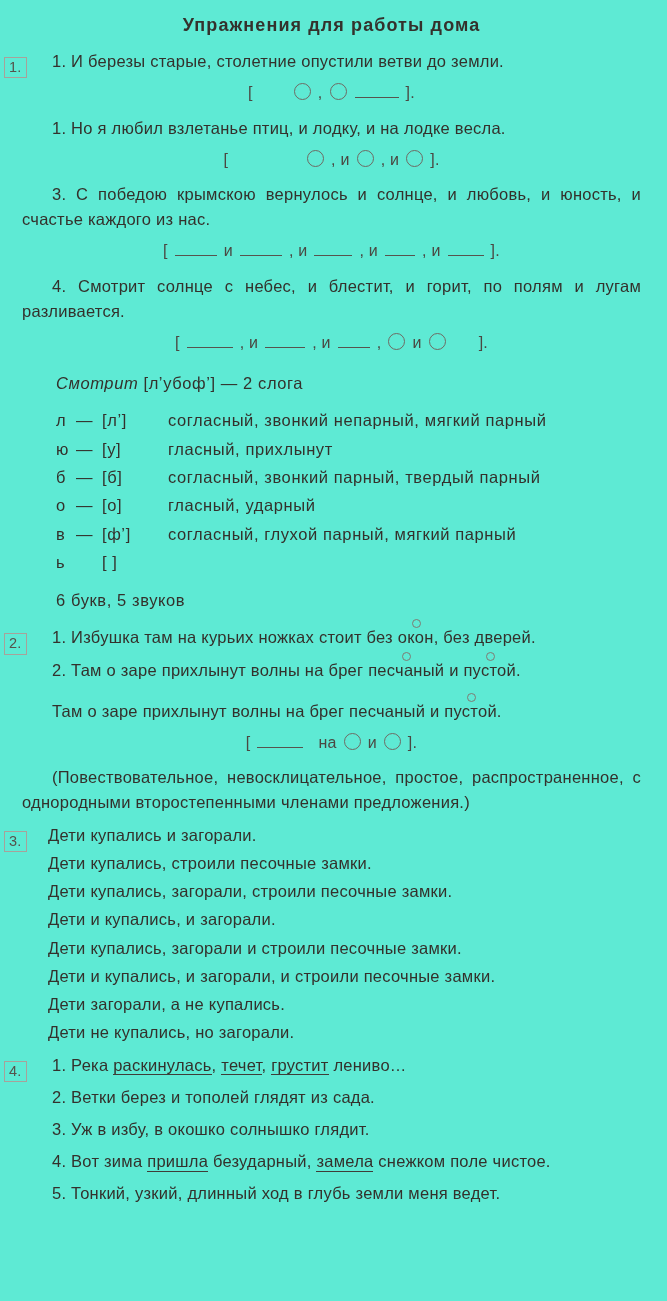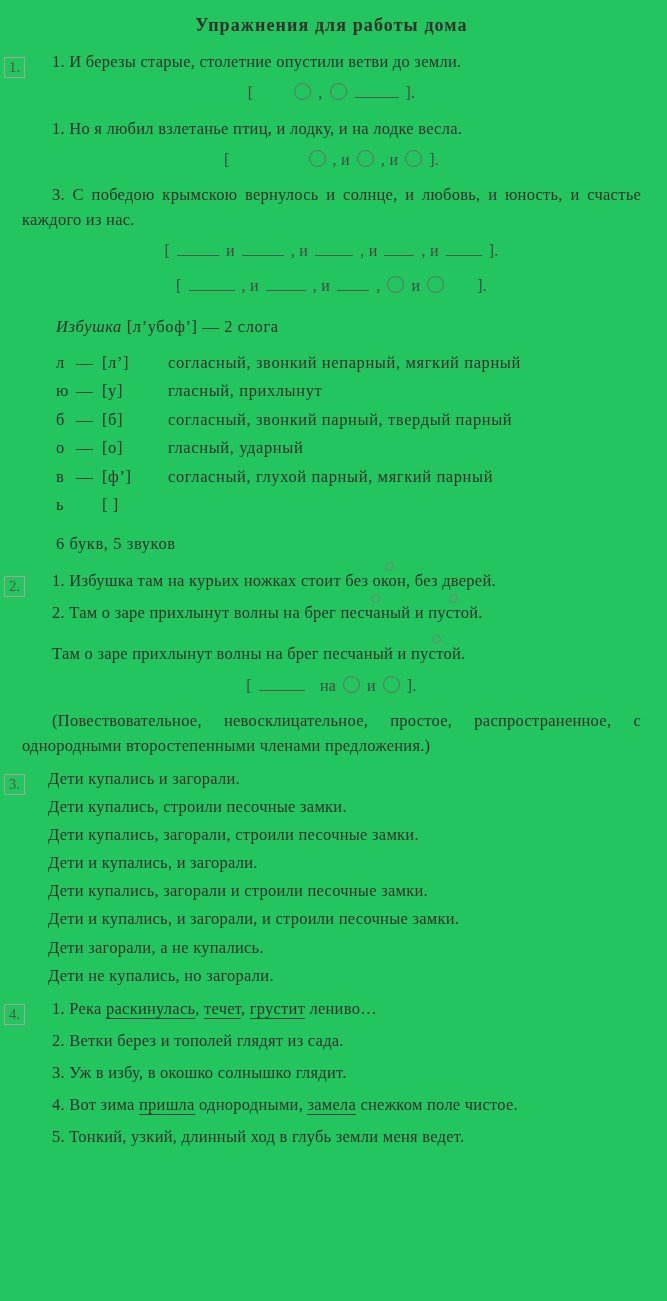--- a/index.html
+++ b/index.html
@@ -3,23 +3,23 @@
 <meta charset="utf-8">
 <style>
   html,body { margin:0; padding:0; background:#e9e7e2; }
   .page {
     position:relative;
     width:667px;
     min-height:1301px;
     box-sizing:border-box;
     margin:0 auto;
     padding:8px 14px 12px 10px;
-    background:#22c55e;
+    background:#5eead4;
     color:#34312c;
-    font-family:Liberation Serif, serif;
+    font-family:Liberation Sans, sans-serif;
     font-size:16.5px;
     line-height:1.52;
     letter-spacing:.25px;
   }
   .title {
     margin:4px 0 10px;
     text-align:center;
     font-size:18px;
     font-weight:bold;
     letter-spacing:1.1px;
@@ -96,24 +96,25 @@
   <h1 class="title">Упражнения для работы дома</h1>
 
   <section class="ex">
     <span class="marker">1.</span>
     <p class="para"><span>1. И березы старые, столетние опустили ветви до земли.</span></p>
     <div class="scheme"><span class="sch-text">[</span><span class="sch-space" style="width: 34px;"></span><span class="sch-circle"></span><span class="sch-text">,</span><span class="sch-circle"></span><span class="sch-line" style="width: 44px;"></span><span class="sch-text">].</span></div>
     <p class="para"><span>1. Но я любил взлетанье птиц, и лодку, и на лодке весла.</span></p>
     <div class="scheme"><span class="sch-text">[</span><span class="sch-space" style="width: 72px;"></span><span class="sch-circle"></span><span class="sch-text">, и</span><span class="sch-circle"></span><span class="sch-text">, и</span><span class="sch-circle"></span><span class="sch-text">].</span></div>
     <p class="para"><span>3. С победою крымскою вернулось и солнце, и любовь, и юность, и счастье каждого из нас.</span></p>
     <div class="scheme"><span class="sch-text">[</span><span class="sch-line" style="width: 42px;"></span><span class="sch-text">и</span><span class="sch-line" style="width: 42px;"></span><span class="sch-text">, и</span><span class="sch-line" style="width: 38px;"></span><span class="sch-text">, и</span><span class="sch-line" style="width: 30px;"></span><span class="sch-text">, и</span><span class="sch-line" style="width: 36px;"></span><span class="sch-text">].</span></div>
+    <p class="para"><span>4. Смотрит солнце с небес, и блестит, и горит, по полям и лугам разливается.</span></p>
     <div class="scheme"><span class="sch-text">[</span><span class="sch-line" style="width: 46px;"></span><span class="sch-text">, и</span><span class="sch-line" style="width: 40px;"></span><span class="sch-text">, и</span><span class="sch-line" style="width: 32px;"></span><span class="sch-text">,</span><span class="sch-circle"></span><span class="sch-text">и</span><span class="sch-circle"></span><span class="sch-space" style="width: 26px;"></span><span class="sch-text">].</span></div>
 
     <div class="phonetic">
-      <p class="ph-head"><span class="it">Избушка</span><span> [л’убоф’] — 2 слога</span></p>
+      <p class="ph-head"><span class="it">Смотрит</span><span> [л’убоф’] — 2 слога</span></p>
       <div>
 
           <div class="ph-row">
             <span class="ph-letter">л</span>
             <span class="ph-dash">—</span>
             <span class="ph-sound">[л’]</span>
             <span class="ph-desc">согласный, звонкий непарный, мягкий парный</span>
           </div>
 
           <div class="ph-row">
@@ -184,17 +185,17 @@
 
         <p class="ex3-line">Дети не купались, но загорали.</p>
       </div>
   </section>
 
   <section class="ex">
     <span class="marker">4.</span>
     <p class="para"><span>1. Река </span><span class="u">раскинулась</span><span>, </span><span class="u">течет</span><span>, </span><span class="u">грустит</span><span> лениво…</span></p>
     <p class="para"><span>2. Ветки берез и тополей глядят из сада.</span></p>
     <p class="para"><span>3. Уж в избу, в окошко солнышко глядит.</span></p>
-    <p class="para"><span>4. Вот зима </span><span class="u">пришла</span><span> однородными, </span><span class="u">замела</span><span> снежком поле чистое.</span></p>
+    <p class="para"><span>4. Вот зима </span><span class="u">пришла</span><span> безударный, </span><span class="u">замела</span><span> снежком поле чистое.</span></p>
     <p class="para"><span>5. Тонкий, узкий, длинный ход в глубь земли меня ведет.</span></p>
   </section>
 
 </div>
 
 </body></html>

